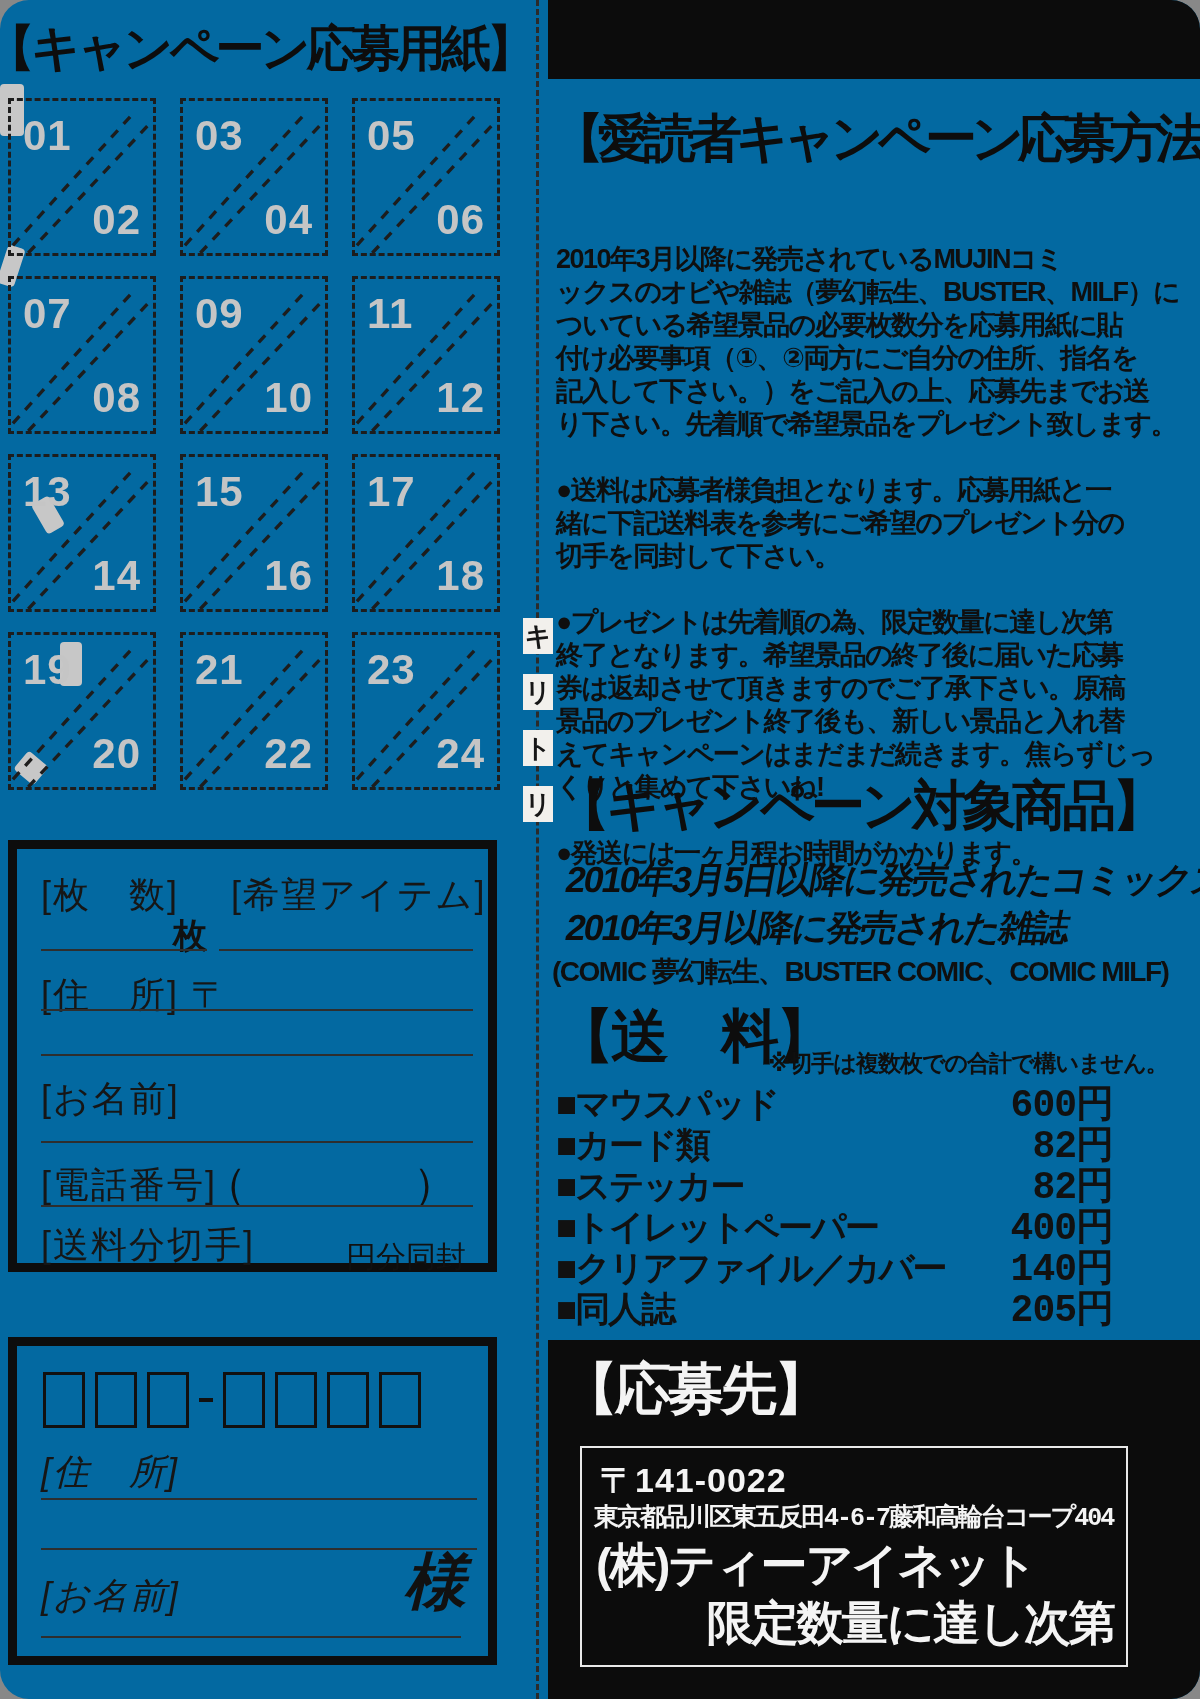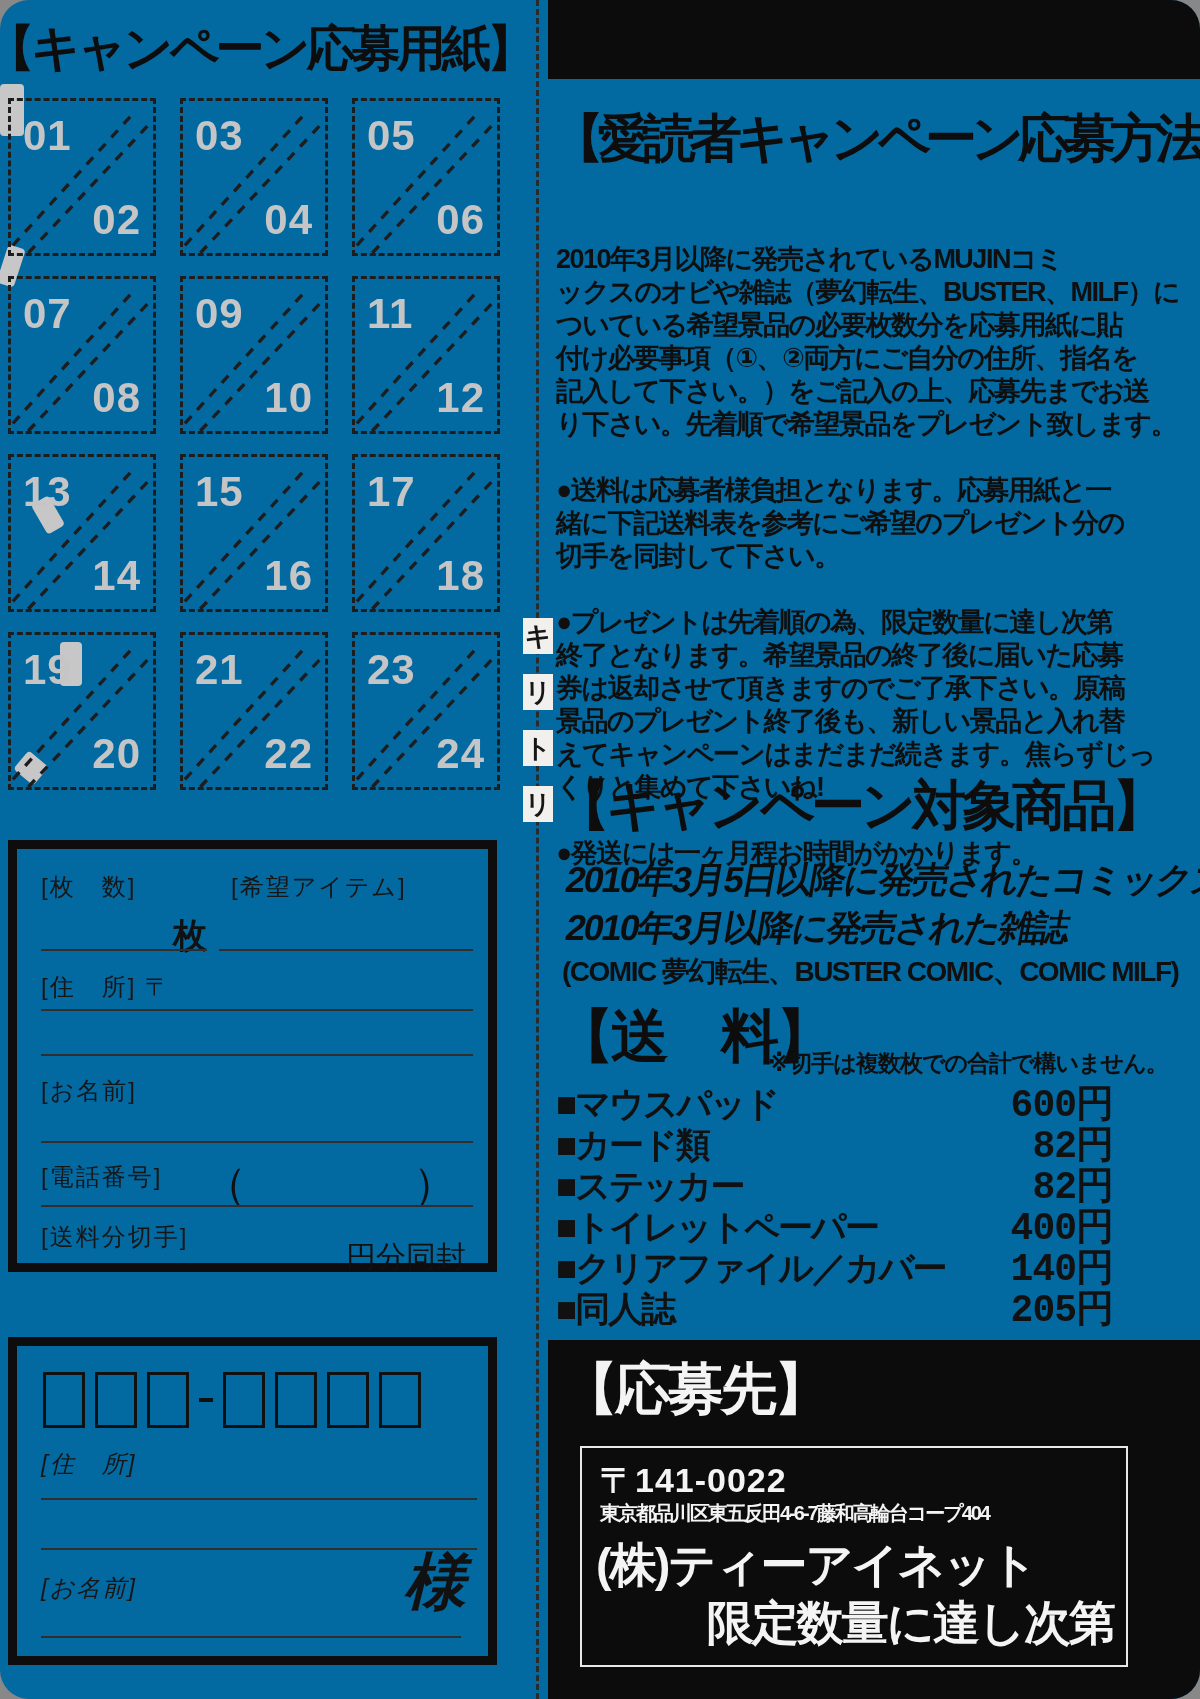--- a/index.html
+++ b/index.html
@@ -33,21 +33,21 @@
   .tnum.tl{left:12px; top:14px;}
   .tnum.br{right:12px; bottom:12px;}
   .diag{position:absolute; left:0; top:0; width:100%; height:100%;}
   .diag line{stroke:#1d1d1d; stroke-width:3.5; stroke-dasharray:10 9;}
 
   .formbox{
     box-sizing:border-box; border:9px solid #0d0d0d; background:transparent;
   }
   .form1{left:8px; top:840px; width:489px; height:432px;}
   .form2{left:8px; top:1337px; width:489px; height:328px;font-style:italic;}
-  .lbl{position:absolute; font-size:24px; font-weight:500; color:#161616; letter-spacing:2px; white-space:nowrap;}
+  .lbl{position:absolute; font-size:36px; font-weight:500; color:#161616; letter-spacing:2px; white-space:nowrap;}
   .uline{position:absolute; height:2px; background:#2e2e2e;}
   .unit{position:absolute; font-size:34px; font-weight:600;}
   .parens{position:absolute; font-size:44px; font-weight:400; letter-spacing:26px;}
   .suffix{position:absolute; font-size:30px; font-weight:500;}
   .honorific{position:absolute; font-size:62px; font-weight:700;}
   .postal-row{position:absolute; left:26px; top:26px; display:flex; align-items:center;}
   .psq{width:42px; height:56px; box-sizing:border-box; border:3px solid #111; margin-right:10px; background:transparent;}
   .phy{width:14px; height:4px; background:#111; margin:0 10px 0 0;}
 
   
@@ -73,21 +73,21 @@
   .target-title{
     left:556px; top:770px; font-size:54px; font-weight:900;
     letter-spacing:-4px; white-space:nowrap; color:#0d0d0d;
   }
   .target-line{
     position:absolute; left:566px; font-size:36px; font-weight:900;
     letter-spacing:-2px; white-space:nowrap; transform:skewX(-10deg); color:#0d0d0d;
   }
   .target-note{
     left:552px; top:953px; font-size:28px; font-weight:700; letter-spacing:-1.5px;
-    white-space:nowrap; color:#0f0f0f;margin-left:10px;
+    white-space:nowrap; color:#0f0f0f;
   }
   .ship-title{
     left:556px; top:998px; font-size:58px; font-weight:900; letter-spacing:-3px;
     white-space:nowrap; color:#0d0d0d;
   }
   .ship-note{
     left:768px; top:1048px; font-size:23px; font-weight:700; letter-spacing:-1px;
     white-space:nowrap; color:#0f0f0f;
   }
   .price-list{left:556px; top:1078px; width:557px;}
@@ -97,21 +97,21 @@
   .price-label{font-size:35px; font-weight:900; letter-spacing:-2px; white-space:nowrap;}
   .price-value{font-size:38px; font-weight:900; letter-spacing:-1px; white-space:nowrap;font-family:Liberation Mono, monospace;}
 
   .dest-box{left:548px; top:1340px; width:652px; height:359px; background:#0c0c0c; color:#f4f4f4;}
   .dest-title{position:absolute; left:14px; top:12px; font-size:56px; font-weight:900; letter-spacing:-3px; white-space:nowrap;}
   .addr-box{
     position:absolute; left:32px; top:106px; width:548px; height:221px;
     box-sizing:border-box; border:2px solid #e9e9e9; padding:10px 16px;
   }
   .addr-postal{position:absolute; left:18px; top:10px; font-size:34px; font-weight:800; letter-spacing:1px;}
-  .addr-street{position:absolute; left:18px; top:52px; font-size:20px; font-weight:800; letter-spacing:-2px; white-space:nowrap;}
+  .addr-street{position:absolute; left:12px; top:52px; font-size:25px; font-weight:800; letter-spacing:-2px; white-space:nowrap;font-family:Liberation Mono, monospace;}
   .addr-company{position:absolute; left:14px; top:86px; font-size:47px; font-weight:900; letter-spacing:-2px; white-space:nowrap;}
   .addr-section{position:absolute; right:12px; top:144px; font-size:47px; font-weight:900; letter-spacing:-2px; white-space:nowrap;}
 
   
   .blob{position:absolute; background:#c7c7c7; border-radius:4px;}
 </style>
 </head>
 <body>
 
 <div class="page">

